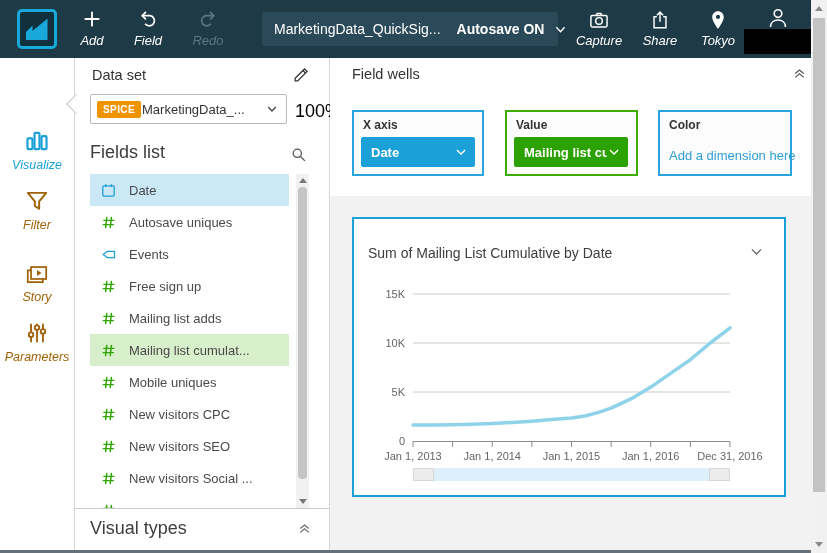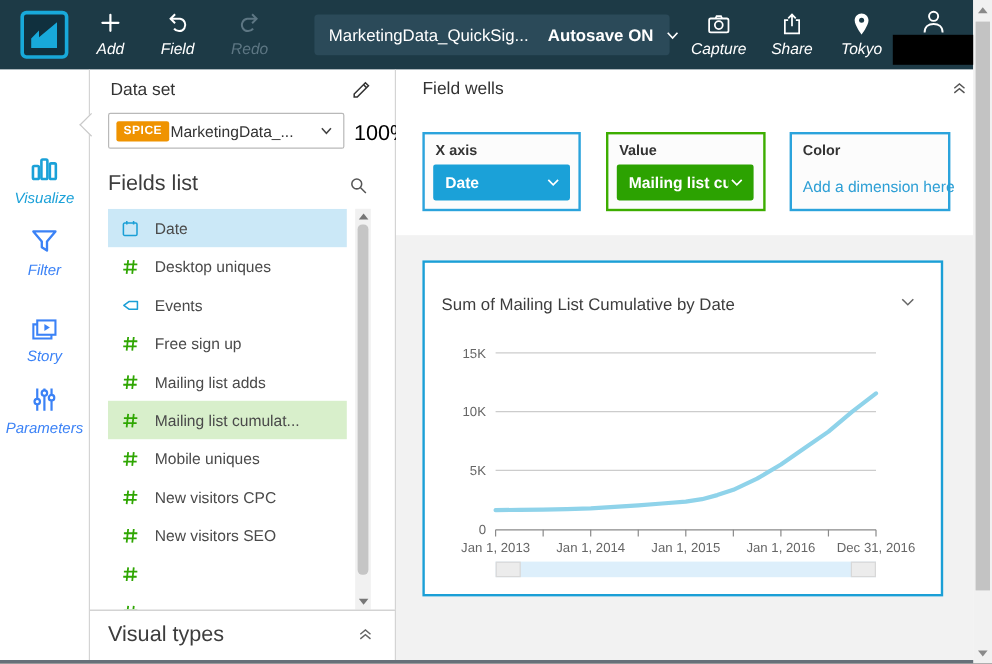--- a/index.html
+++ b/index.html
@@ -28,21 +28,21 @@
   .redaction{position:absolute;left:744px;top:29px;width:78px;height:25px;background:#000;}
   .docbox{position:absolute;left:262px;top:12px;width:296px;height:34px;background:#2b4a59;border-radius:3px;
           display:flex;align-items:center;color:#fff;cursor:pointer;}
   .doctitle{font-size:14px;margin-left:12px;white-space:nowrap;}
   .autosave{font-size:14px;font-weight:bold;margin-left:16px;white-space:nowrap;}
   .docbox .chev{margin-left:9px;}
   .docbox .chev svg{width:15px;height:15px;}
 
   
   #sidebar{position:absolute;left:0;top:58px;width:75px;height:492px;background:#fff;border-right:1px solid #d4d4d4;box-sizing:border-box;}
-  .side-item{position:absolute;left:0;width:74px;text-align:center;cursor:pointer;color:#3b82f6;}
+  .side-item{position:absolute;left:0;width:74px;text-align:center;cursor:pointer;color:#a16207;}
   .side-item svg{width:26px;height:26px;margin:0 auto;}
   .side-item .slabel{display:block;font-size:12.5px;margin-top:4px;font-style:italic;}
   .side-item.active{color:#1ba1d8;}
   .notch{position:absolute;left:69px;top:97px;width:13px;height:13px;background:#fff;
          border-left:1px solid #c9c9c9;border-bottom:1px solid #c9c9c9;transform:rotate(45deg);z-index:6;}
 
   
   #fieldsPanel{position:absolute;left:75px;top:58px;width:255px;height:492px;background:#fff;border-right:1px solid #d4d4d4;box-sizing:border-box;}
   .ds-title{position:absolute;left:17px;top:9px;font-size:14.5px;color:#333;}
   .pencil{position:absolute;left:217px;top:7px;width:19px;height:19px;color:#333;cursor:pointer;}
@@ -266,21 +266,21 @@
             </svg>
           </span>
           <span class="flabel">Date</span>
         </div>
         <div class="frow">
           <span class="ficon ic-green">
             <svg viewBox="0 0 24 24" fill="none" stroke="currentColor" stroke-width="2.1">
               <path d="M9.6 4L7.8 20M16.2 4l-1.8 16M4.6 9h15.8M3.8 15h15.8"></path>
             </svg>
           </span>
-          <span class="flabel">Desktop uniques</span>
+          <span class="flabel">Autosave uniques</span>
         </div>
         <div class="frow">
           <span class="ficon ic-blue">
             <svg viewBox="0 0 24 24" fill="none" stroke="currentColor" stroke-width="1.8" stroke-linejoin="round">
               <path d="M20.5 7.5h-10L4.5 12l6 4.5h10z"></path>
             </svg>
           </span>
           <span class="flabel">Events</span>
         </div>
         <div class="frow">
@@ -330,20 +330,21 @@
             </svg>
           </span>
           <span class="flabel">New visitors SEO</span>
         </div>
         <div class="frow">
           <span class="ficon ic-green">
             <svg viewBox="0 0 24 24" fill="none" stroke="currentColor" stroke-width="2.1">
               <path d="M9.6 4L7.8 20M16.2 4l-1.8 16M4.6 9h15.8M3.8 15h15.8"></path>
             </svg>
           </span>
+          <span class="flabel">New visitors Social ...</span>
         </div>
         <div class="frow">
           <span class="ficon ic-green">
             <svg viewBox="0 0 24 24" fill="none" stroke="currentColor" stroke-width="2.1">
               <path d="M9.6 4L7.8 20M16.2 4l-1.8 16M4.6 9h15.8M3.8 15h15.8"></path>
             </svg>
           </span>
           <span class="flabel"></span>
         </div>
       </div>

